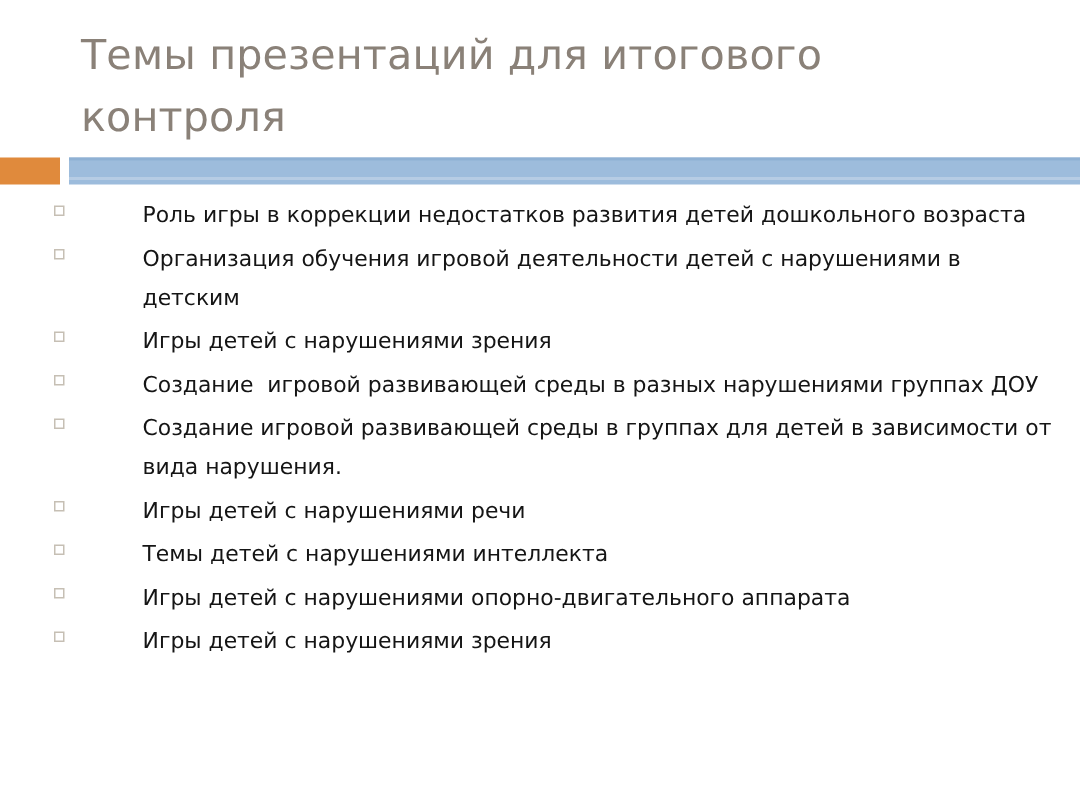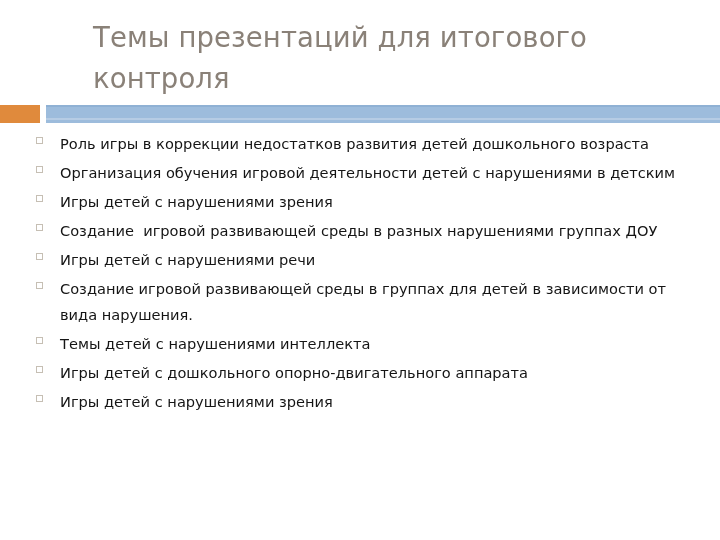--- a/index.html
+++ b/index.html
@@ -27,21 +27,20 @@
     width: 600px;
   }
   .title-text {
     font-family: "DejaVu Sans", sans-serif;
     font-size: 27.5px;
     font-weight: 400;
     line-height: 41px;
     color: #8a8178;
     letter-spacing: 0.1px;
     white-space: pre-wrap;
-    margin-left: 39px;
   }
 
   
   .divider {
     position: absolute;
     left: 0;
     top: 105px;
     width: 720px;
     height: 18px;
   }
@@ -108,20 +107,21 @@
     background: transparent;
     box-sizing: border-box;
   }
   .bullet-text {
     font-family: "DejaVu Sans", sans-serif;
     font-size: 14.6px;
     line-height: 26px;
     color: #151515;
     white-space: pre-wrap;
     display: block;
+    margin-left: 35px;
   }
 </style>
 </head>
 <body>
 
 <div class="slide">
 
   <div class="title-block">
     <div class="title-text">Темы презентаций для итогового контроля</div>
   </div>
@@ -146,33 +146,33 @@
       <div class="bullet-item">
         <span class="bullet-marker"></span>
         <span class="bullet-text">Игры детей с нарушениями зрения</span>
       </div>
       <div class="bullet-item">
         <span class="bullet-marker"></span>
         <span class="bullet-text">Создание  игровой развивающей среды в разных нарушениями группах ДОУ</span>
       </div>
       <div class="bullet-item">
         <span class="bullet-marker"></span>
-        <span class="bullet-text">Игры детей с нарушениями речи</span>
+        <span class="bullet-text">Создание игровой развивающей среды в группах для детей в зависимости от вида нарушения.</span>
       </div>
       <div class="bullet-item">
         <span class="bullet-marker"></span>
-        <span class="bullet-text">Создание игровой развивающей среды в группах для детей в зависимости от вида нарушения.</span>
+        <span class="bullet-text">Игры детей с нарушениями речи</span>
       </div>
       <div class="bullet-item">
         <span class="bullet-marker"></span>
         <span class="bullet-text">Темы детей с нарушениями интеллекта</span>
       </div>
       <div class="bullet-item">
         <span class="bullet-marker"></span>
-        <span class="bullet-text">Игры детей с дошкольного опорно-двигательного аппарата</span>
+        <span class="bullet-text">Игры детей с нарушениями опорно-двигательного аппарата</span>
       </div>
       <div class="bullet-item">
         <span class="bullet-marker"></span>
         <span class="bullet-text">Игры детей с нарушениями зрения</span>
       </div>
     </div>
 
 </div>
 
 </body></html>

